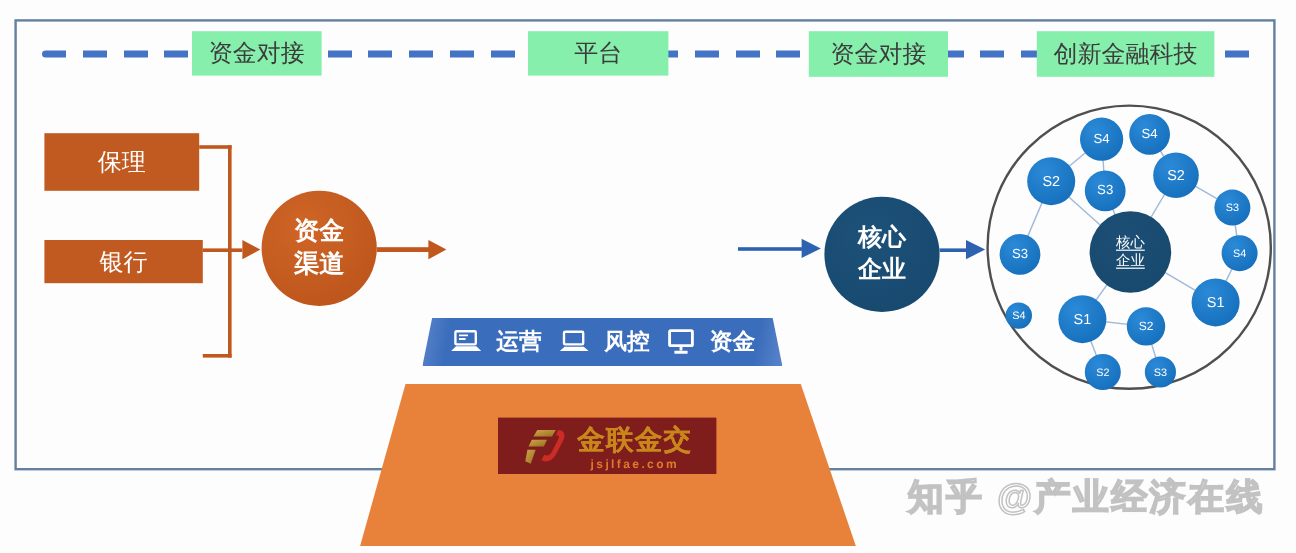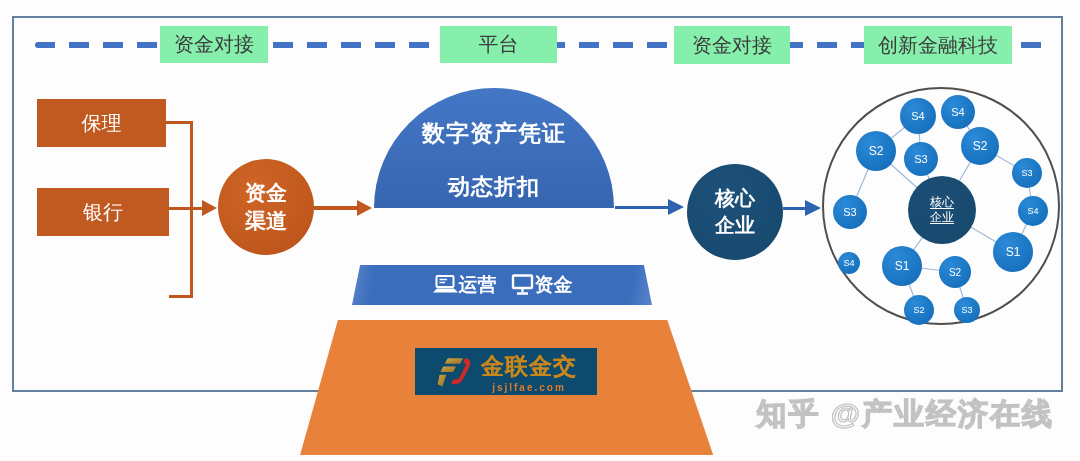--- a/index.html
+++ b/index.html
@@ -14,21 +14,21 @@
 
   
   .dash-line { left:35px; top:42px; width:1012px; height:6px;
     background:repeating-linear-gradient(90deg,#4472c4 0 20px, transparent 20px 34px);
     border-radius:3px; }
   .stage-label { background:#86efac; color:#3c3c3c; font-size:20px;
     display:flex; align-items:center; justify-content:center; z-index:5; }
 
   
   .obox { background:#c05a20; color:#fff; font-size:20px; display:flex;
-          align-items:center; justify-content:center; font-weight:500; }
+          align-items:center; justify-content:center; font-weight:500;margin-top:12px; }
   .oline { background:#c0571c; }
 
   .arrowhead-o { width:0; height:0; border-top:8px solid transparent;
     border-bottom:8px solid transparent; border-left:15px solid #c0571c; }
   .arrowhead-b { width:0; height:0; border-top:8px solid transparent;
     border-bottom:8px solid transparent; border-left:16px solid #2d62b0; }
   .bline { background:#2d62b0; }
 
   .circle-orange { width:96px; height:96px; border-radius:50%;
     background:radial-gradient(circle at 38% 32%, #cf6526, #b9521a);
@@ -45,30 +45,30 @@
 
   .trap-fintech { left:425px; top:222px; width:157px; height:36px;
     background:#3a6dbb; clip-path:polygon(5% 0, 94.5% 0, 100% 100%, 0% 100%);
     color:#fff; font-size:19px; font-weight:bold; display:flex;
     align-items:center; justify-content:center; letter-spacing:1px; }
 
   .trap-icons { left:352px; top:265px; width:300px; height:40px;
     background:linear-gradient(100deg,#5a84cc 0%, #3a6dbb 8%, #3a6dbb 92%, #5a84cc 100%);
     clip-path:polygon(2.7% 0, 97.3% 0, 100% 100%, 0% 100%);
     display:flex; align-items:center; justify-content:center; gap:13px; }
-  .cap { display:flex; align-items:center; gap:0; color:#fff;
+  .cap { display:flex; align-items:center; gap:12px; color:#fff;
          font-size:19px; font-weight:bold; }
   .cap svg { display:block; }
 
   .trap-orange { left:295px; top:320px; width:425px; height:135px;
     background:#e8823b;
     clip-path:polygon(10.1% 0, 87.6% 0, 98.4% 100%, 1.2% 100%);
     filter:drop-shadow(0 0 1px rgba(130,60,10,.7)); }
 
-  .logo-box { left:415px; top:348px; width:182px; height:47px; background:#0c4a6e;
+  .logo-box { left:415px; top:348px; width:182px; height:47px; background:#7f1d1d;
     display:flex; align-items:center; justify-content:center; gap:6px; z-index:4; }
   .logo-text-col { display:flex; flex-direction:column; align-items:center; }
   .logo-name { font-size:23px; font-weight:bold; color:#c8861b; letter-spacing:1px;
     background:linear-gradient(90deg,#b9811c,#d99425); -webkit-background-clip:text;
     background-clip:text; }
   .logo-domain { font-size:10px; font-weight:bold; color:#e07a2b; letter-spacing:2px; }
 
   .transfer-label { left:295px; top:406px; width:425px; text-align:center;
     color:#fff; font-size:23px; font-weight:bold; letter-spacing:2px; z-index:4; }
 
@@ -100,53 +100,56 @@
 
   <div class="abs frame"></div>
 
   <div class="abs dash-line"></div>
   <div class="abs stage-label" style="left:160px; top:26px; width:108px; height:37px;">资金对接</div>
   <div class="abs stage-label" style="left:440px; top:26px; width:117px; height:37px;">平台</div>
   <div class="abs stage-label" style="left:674px; top:26px; width:116px; height:38px;">资金对接</div>
   <div class="abs stage-label" style="left:864px; top:26px; width:148px; height:38px;">创新金融科技</div>
 
   <div class="abs obox" style="left:37px; top:99px; width:129px; height:48px;">保理</div>
-  <div class="abs obox" style="left:37px; top:188px; width:132px; height:48px;font-family:Liberation Mono, monospace;">银行</div>
+  <div class="abs obox" style="left:37px; top:188px; width:132px; height:36px;font-family:Liberation Mono, monospace;">银行</div>
 
   <div class="abs oline" style="left:166px; top:121px; width:27px; height:3px;"></div>
   <div class="abs oline" style="left:169px; top:295px; width:24px; height:3px;"></div>
   <div class="abs oline" style="left:190px; top:121px; width:3px; height:177px;"></div>
   <div class="abs oline" style="left:169px; top:207px; width:33px; height:3px;"></div>
   <div class="abs arrowhead-o" style="left:202px; top:200px;"></div>
 
   <div class="abs circle-orange" style="left:218px; top:159px;">
     <div>
       <div>资金</div>
       <div>渠道</div>
     </div>
   </div>
 
   <div class="abs oline" style="left:314px; top:206px; width:44px; height:4px;"></div>
   <div class="abs arrowhead-o" style="left:357px; top:200px;"></div>
 
-  <div class="abs dome">
-    <div class="l1">数字资产凭证</div>
-    <div class="l2">动态折扣</div>
-  </div>
 
 
   <div class="abs trap-icons">
     <div class="cap">
       <svg width="27" height="22" viewBox="0 0 27 22">
         <rect x="4.5" y="2" width="17" height="11" rx="1" fill="none" stroke="#fff" stroke-width="2"></rect>
         <line x1="7.5" y1="5.5" x2="15" y2="5.5" stroke="#fff" stroke-width="1.5"></line>
         <line x1="7.5" y1="8.5" x2="13" y2="8.5" stroke="#fff" stroke-width="1.5"></line>
         <path d="M1 18.5 L26 18.5 L22 14.5 L5 14.5 Z" fill="#fff"></path>
       </svg>
       <span>运营</span>
+    </div>
+    <div class="cap">
+      <svg width="27" height="22" viewBox="0 0 27 22">
+        <rect x="5" y="2.5" width="16" height="10.5" rx="1" fill="none" stroke="#fff" stroke-width="2"></rect>
+        <path d="M1.5 18.5 L25.5 18.5 L21.5 15 L5.5 15 Z" fill="#fff"></path>
+      </svg>
+      <span>风控</span>
     </div>
     <div class="cap">
       <svg width="25" height="22" viewBox="0 0 25 22">
         <rect x="3" y="1.5" width="19" height="12.5" rx="1" fill="none" stroke="#fff" stroke-width="2.4"></rect>
         <line x1="12.5" y1="14" x2="12.5" y2="18" stroke="#fff" stroke-width="2.4"></line>
         <line x1="7" y1="19.5" x2="18" y2="19.5" stroke="#fff" stroke-width="2.4"></line>
       </svg>
       <span>资金</span>
     </div>
   </div>

